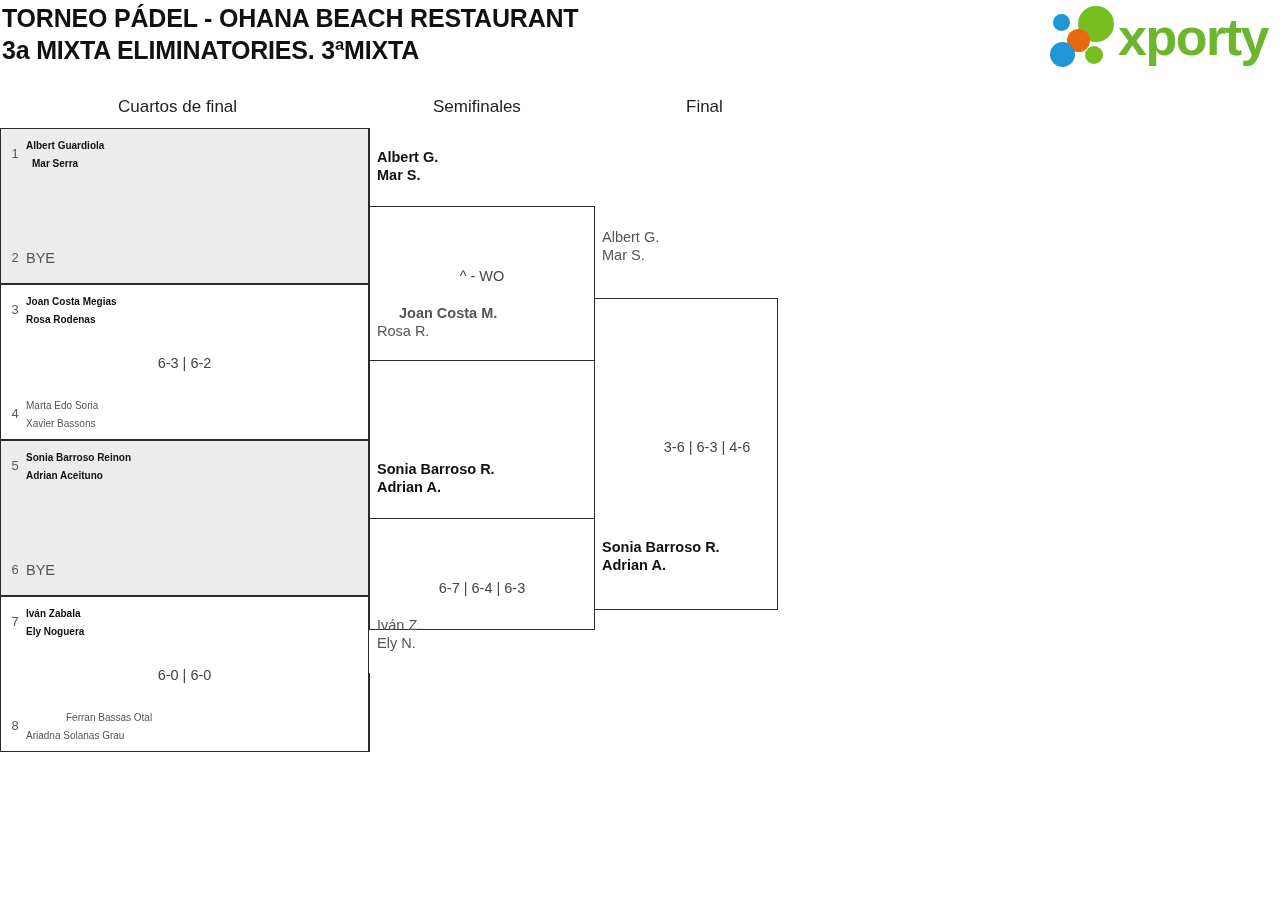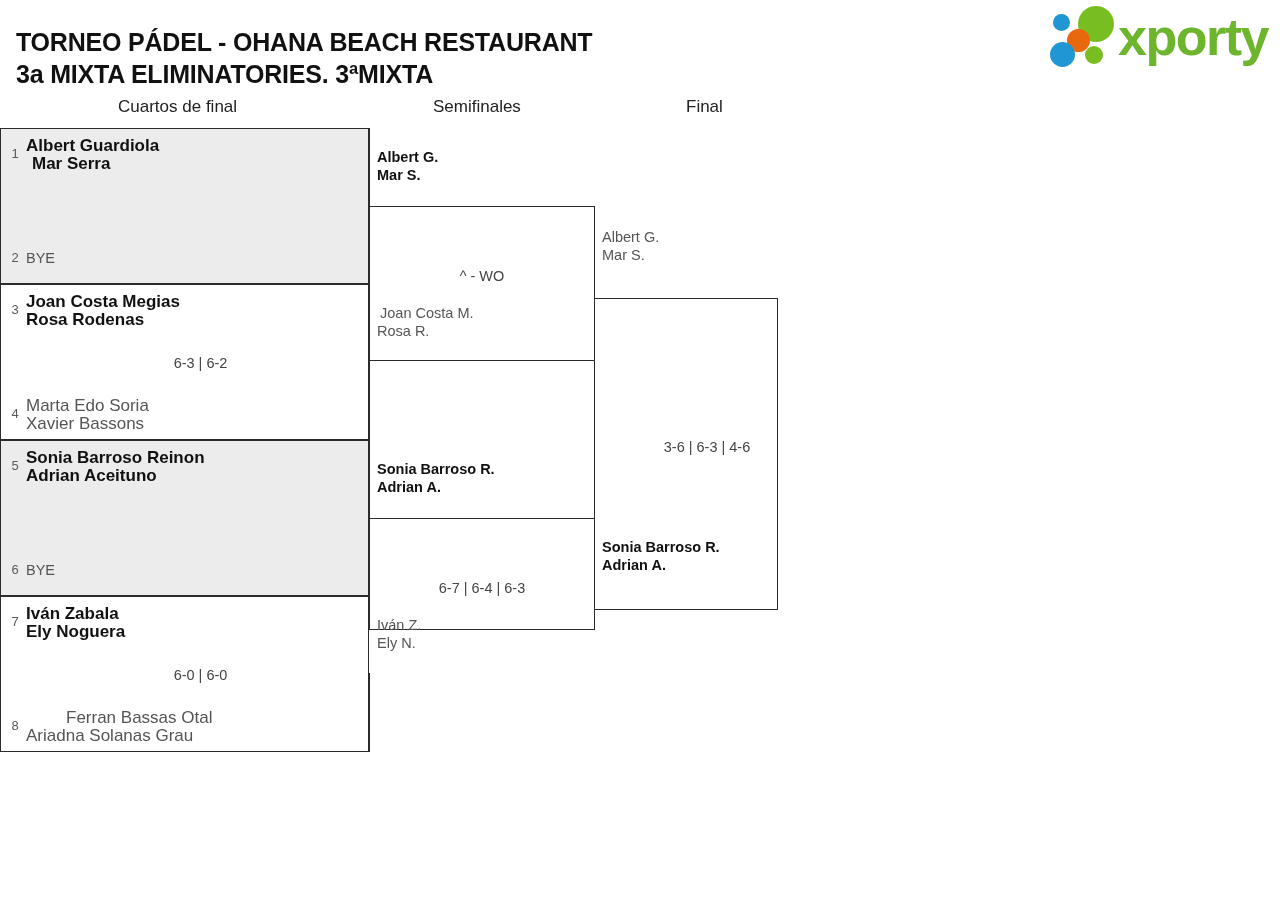--- a/index.html
+++ b/index.html
@@ -17,23 +17,22 @@
   }
 
   
   #header {
     position: absolute;
     left: 0; top: 0;
     width: 1280px; height: 78px;
   }
   #title-block {
     position: absolute;
-    left: 16px; top: 2px;
+    left: 2px; top: 2px;
     width: 900px;
-    margin-top: 24px;
   }
   .title-line {
     font-size: 25px;
     font-weight: bold;
     line-height: 32px;
     letter-spacing: -0.2px;
     color: #111111;
     white-space: nowrap;
   }
 
@@ -96,34 +95,33 @@
     position: absolute;
     left: 6px;
     width: 16px;
     text-align: center;
     font-size: 13px;
     color: #5a5a5a;
   }
   .team {
     position: absolute;
     left: 25px;
-    font-size: 17px;
+    font-size: 10px;
     line-height: 18px;
     white-space: nowrap;
   }
   .team.winner { color: #111111; font-weight: bold; }
   .team.loser  { color: #555555; font-weight: normal; }
   .team.bye    { color: #555555; font-weight: normal; font-size: 14.5px; }
   .score {
     position: absolute;
     width: 100%;
     text-align: center;
     font-size: 14.5px;
     color: #444444;
-    padding-left: 16px;
   }
 
   
   .conn-box {
     position: absolute;
     border: 1px solid #2b2b2b;
     box-sizing: border-box;
     background: transparent;
   }
   .stub {
@@ -226,21 +224,21 @@
     <div class="team loser" style="top:130px;">Ariadna Solanas Grau</div>
   </div>
 
   <div class="stub" style="left:369px; top:0px; height:78px;"></div>
 
   <div class="conn-box" style="left:369px; top:78px; width:226px; height:155px;">
     <div class="conn-score" style="left:0; top:61px; width:224px;">^ - WO</div>
   </div>
   <div class="adv-name winner" style="left:377px; top:20px;">Albert G.</div>
   <div class="adv-name winner" style="left:377px; top:38px;">Mar S.</div>
-  <div class="adv-name loser" style="left:380px; top:176px;">Joan Costa M.</div>
+  <div class="adv-name loser" style="left:399px; top:176px;font-weight:bold;">Joan Costa M.</div>
   <div class="adv-name loser" style="left:377px; top:194px;">Rosa R.</div>
 
   <div class="stub" style="left:369px; top:233px; height:157px;"></div>
 
   <div class="conn-box" style="left:369px; top:390px; width:226px; height:112px;">
     <div class="conn-score" style="left:0; top:61px; width:224px;">6-7 | 6-4 | 6-3</div>
   </div>
   <div class="adv-name winner" style="left:377px; top:332px;">Sonia Barroso R.</div>
   <div class="adv-name winner" style="left:377px; top:350px;">Adrian A.</div>
   <div class="adv-name loser" style="left:377px; top:488px;">Iván Z.</div>

